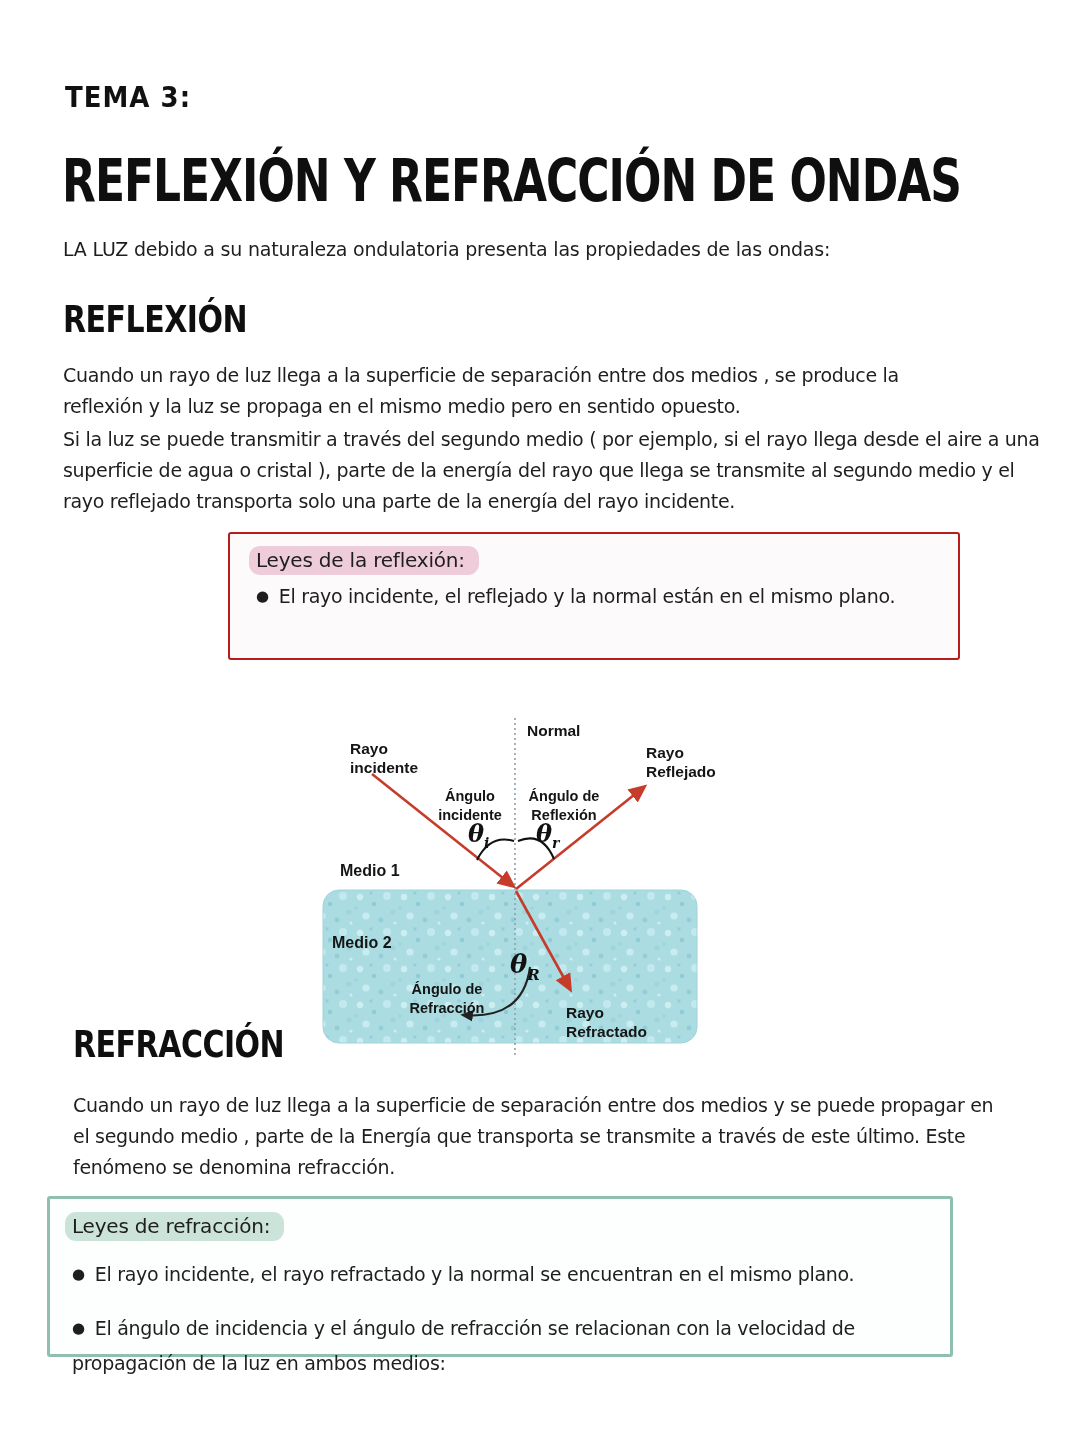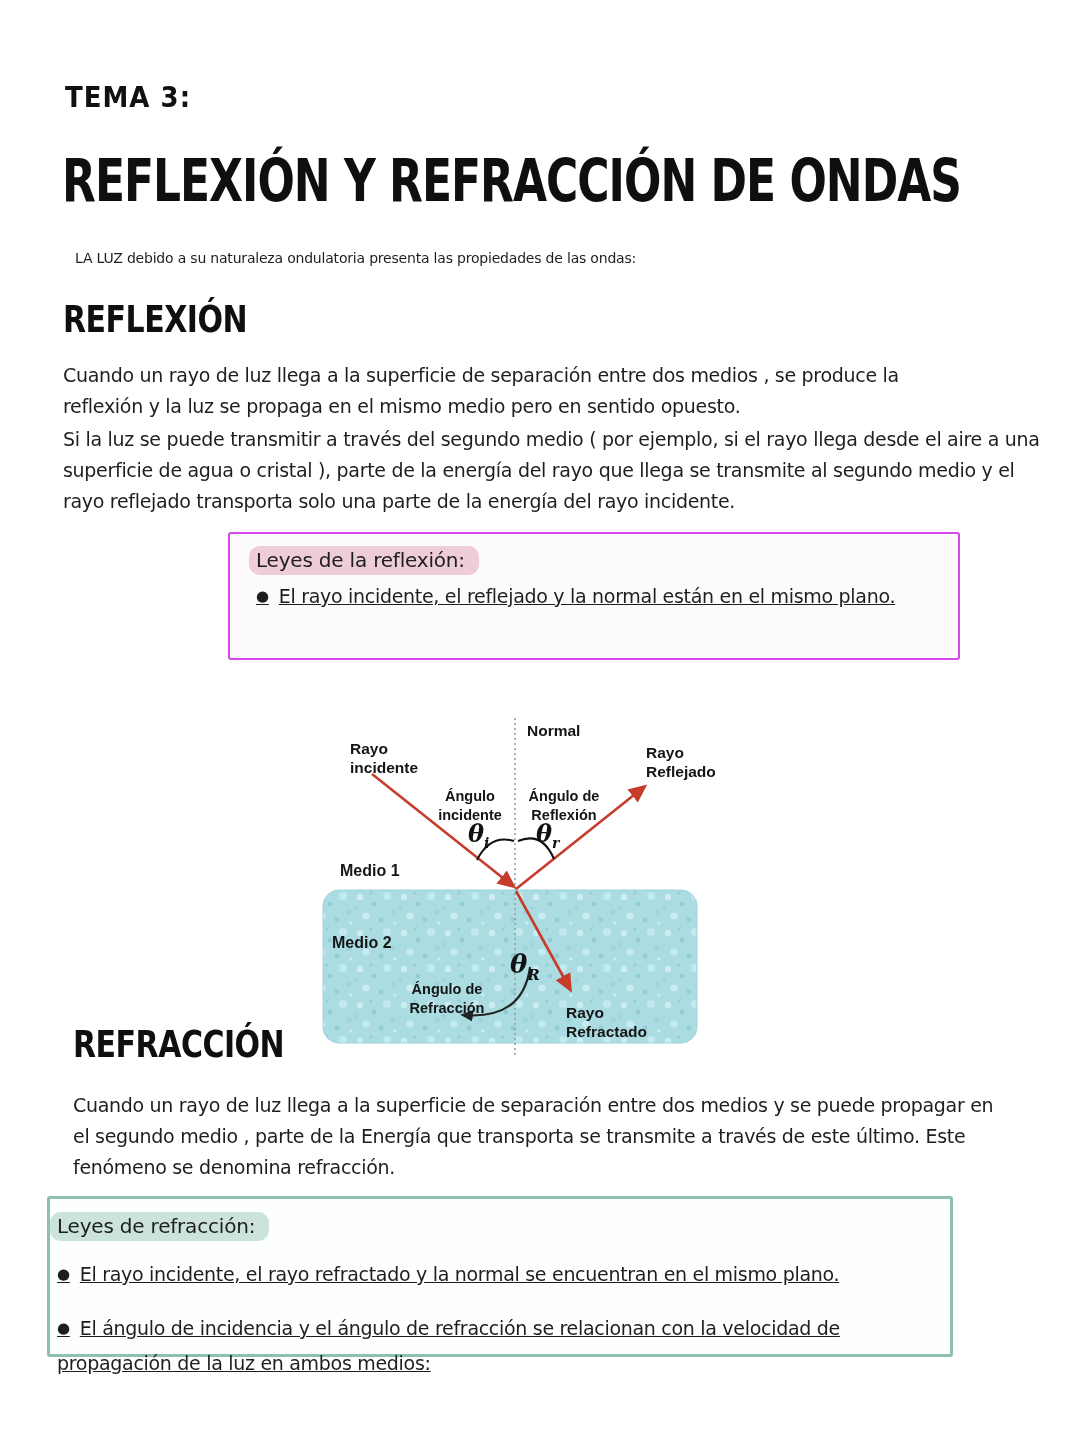--- a/index.html
+++ b/index.html
@@ -12,50 +12,50 @@
 
   .kicker{
     left:65px;top:80px;font-size:26px;font-weight:bold;color:#111;
     letter-spacing:1px;transform:scaleY(1.12);transform-origin:left top;
   }
   .title{
     left:62px;top:146px;margin:0;font-size:44px;font-weight:bold;color:#0f0f0f;
     letter-spacing:-1px;white-space:nowrap;
     transform:scaleY(1.33);transform-origin:left top;
   }
-  .intro{left:63px;top:238px;margin:12px;font-size:14px;letter-spacing:-0.2px;}
+  .intro{left:63px;top:238px;margin:0;font-size:19px;letter-spacing:-0.2px;}
 
   .section-heading{
     margin:0;font-size:30px;font-weight:bold;color:#0f0f0f;letter-spacing:-0.5px;
     transform:scaleY(1.25);transform-origin:left top;
   }
   .h-reflexion{left:63px;top:297px;}
   .h-refraccion{left:73px;top:1022px;}
 
   .body-par{margin:0;font-size:19px;line-height:31px;letter-spacing:-0.3px;}
   .p1{left:63px;top:360px;width:905px;}
   .p2{left:63px;top:424px;width:985px;}
   .p3{left:73px;top:1090px;width:925px;}
 
   .laws-box{box-sizing:border-box;border-radius:3px;}
   .box-pink{
     left:228px;top:532px;width:732px;height:128px;
-    border:2px solid #d946ef;background:#fdfafb;
+    border:2px solid #b91c1c;background:#fdfafb;
     padding:13px 16px 0 26px;
   }
   .box-teal{
     left:47px;top:1196px;width:906px;height:161px;
     border:3px solid #8fbfb1;background:#fdfefe;
-    padding:14px 18px 0 7px;
+    padding:14px 18px 0 22px;
   }
   .box-title{font-size:20px;letter-spacing:-0.2px;display:inline-block;line-height:26px;}
   .hl{border-radius:11px;padding:2px 14px 3px 7px;margin-left:-7px;}
   .hl-pink{background:#eeccda;}
   .hl-teal{background:#cce3da;}
-  .bullet-line{margin:7px 0 0 0;font-size:19px;line-height:32px;letter-spacing:-0.3px;text-decoration:underline;}
+  .bullet-line{margin:7px 0 0 0;font-size:19px;line-height:32px;letter-spacing:-0.3px;}
   .box-teal .bullet-line{margin-top:19px;line-height:33px;}
   .dot{font-size:15px;margin-right:10px;position:relative;top:-2px;}
 
   .diagram{left:310px;top:710px;width:450px;height:348px;}
   .diagram svg{display:block;}
   .dlabel{font-family:"Liberation Sans","DejaVu Sans",sans-serif;font-weight:bold;fill:#151515;}
   .theta{font-family:"DejaVu Serif",serif;font-style:italic;font-weight:bold;fill:#111;}
 </style>
 </head>
 <body>

